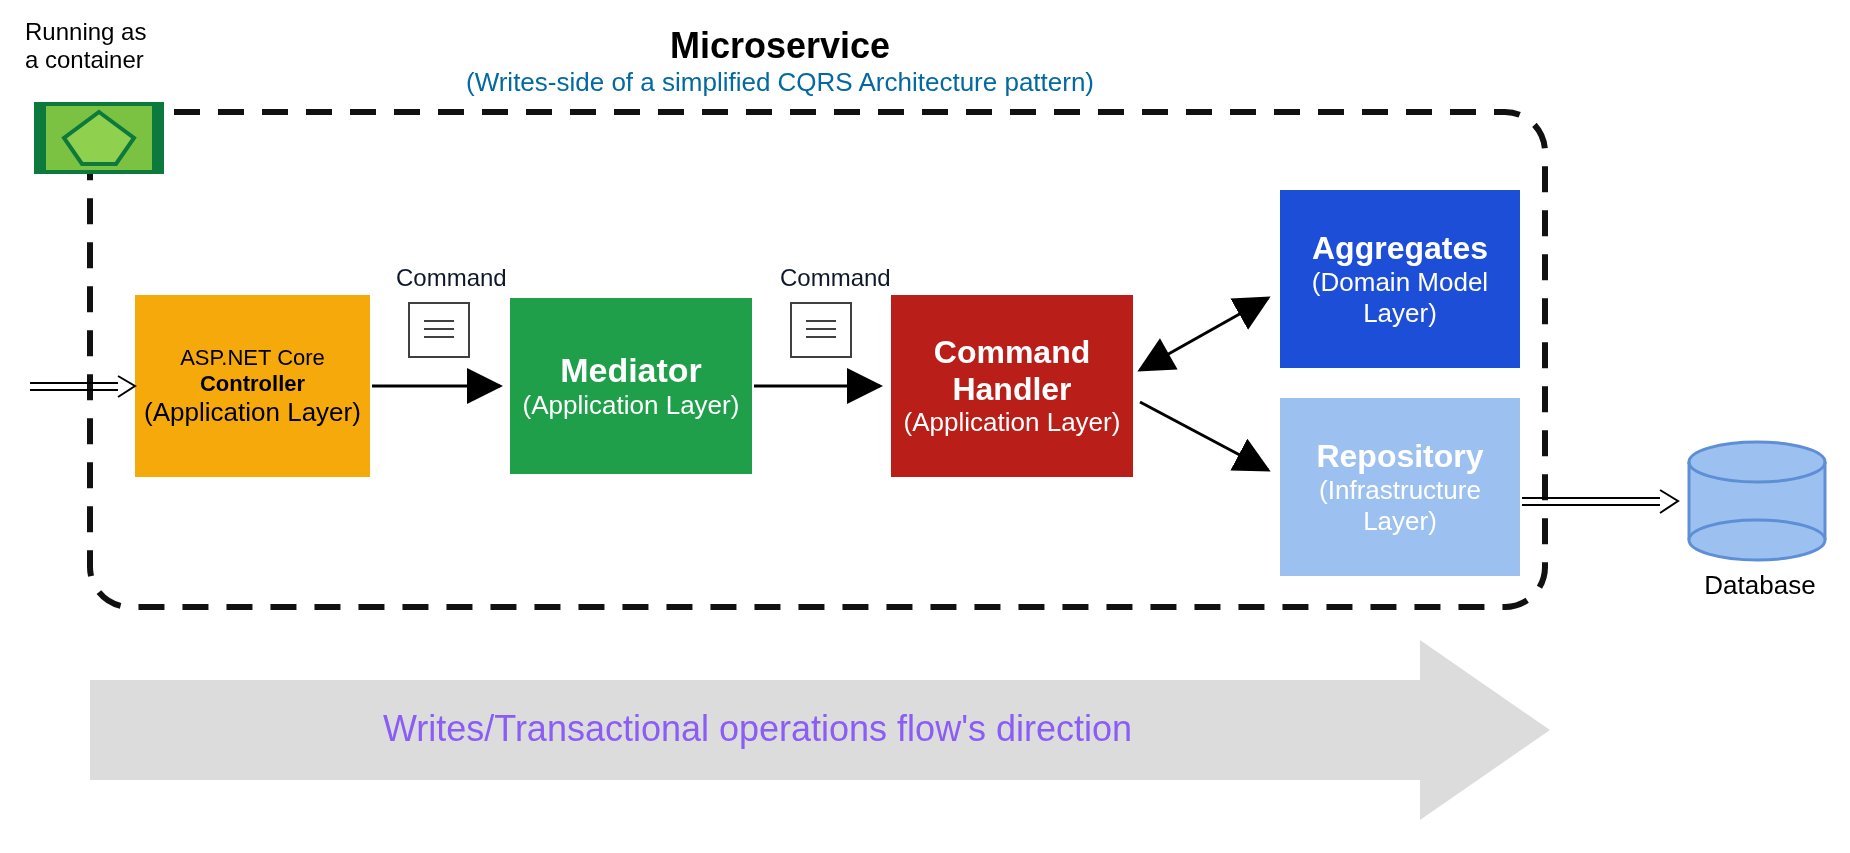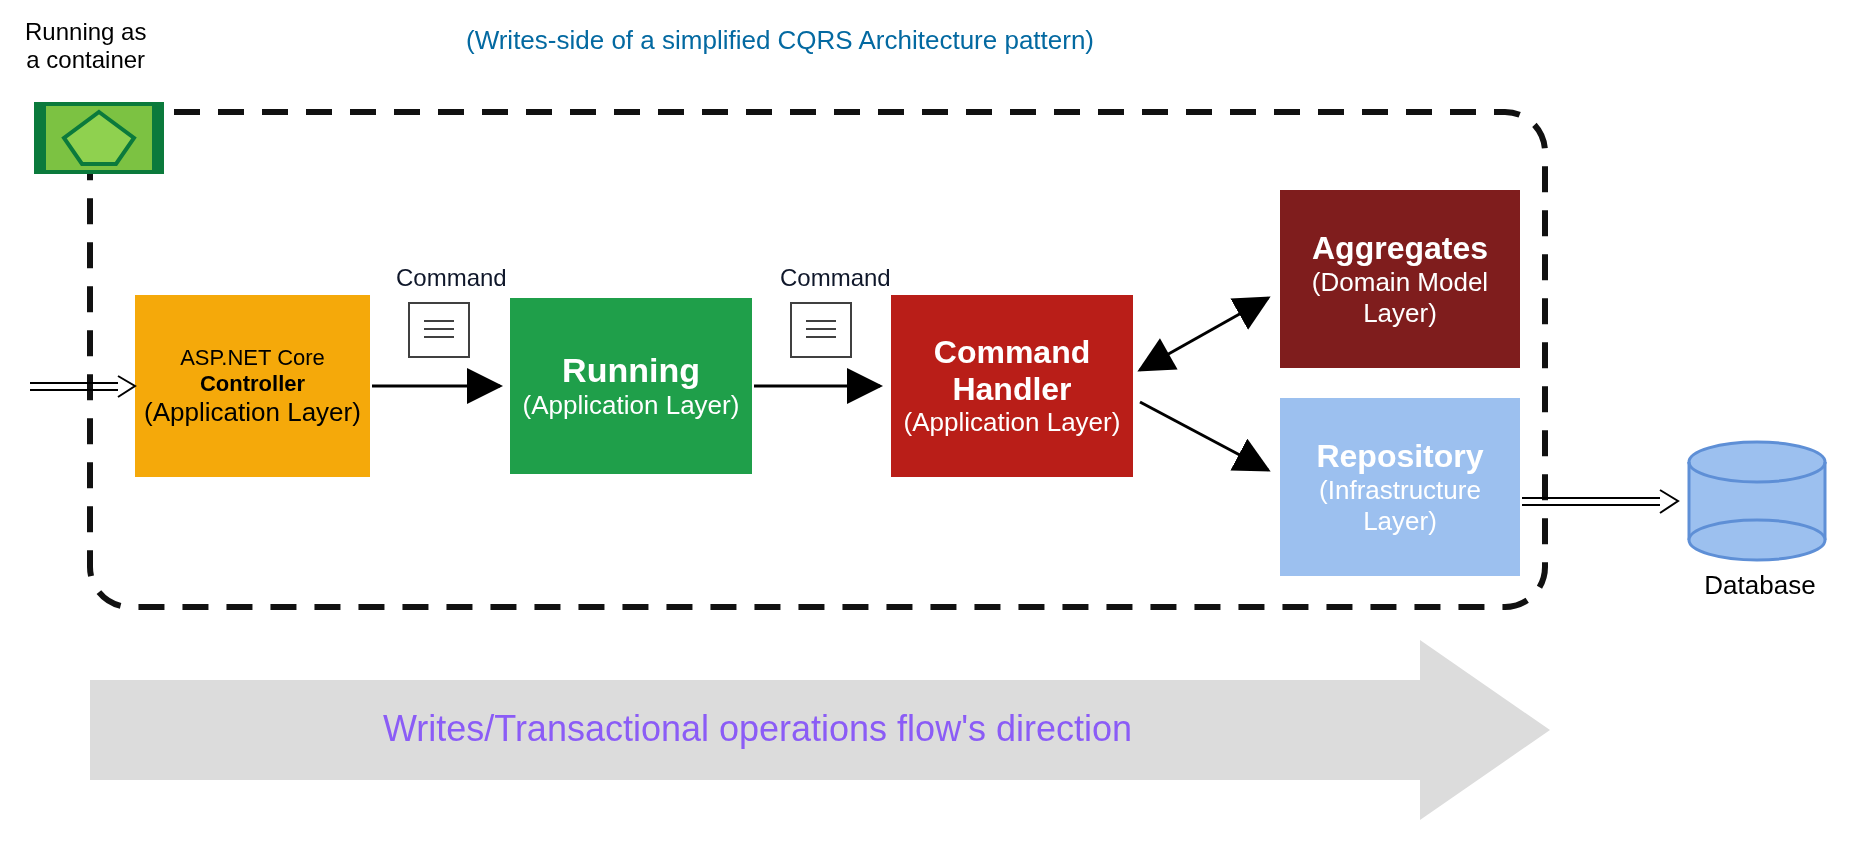--- a/index.html
+++ b/index.html
@@ -6,43 +6,44 @@
   .canvas{position:relative;width:1850px;height:853px;}
   .abs{position:absolute;}
   .box{display:flex;flex-direction:column;justify-content:center;align-items:center;text-align:center;color:#fff;padding:8px;box-sizing:border-box;}
   .box .title{font-weight:700;}
   .box .sub{font-weight:400;}
   .controller{background:#f5a90a;color:#000;}
   .controller .title{font-weight:400;}
   .controller .titleStrong{font-weight:700;}
   .mediator{background:#1f9f4a;}
   .handler{background:#b91e18;}
-  .aggregates{background:#7f1d1d;}
+  .aggregates{background:#1d4ed8;}
   .repository{background:#9cc0ef;}
   .small-note{font-size:24px;color:#000;text-align:left;line-height:1.15;}
   .header-title{font-weight:700;font-size:36px;color:#000;text-align:center;}
   .header-sub{font-size:26px;color:#0369a1;text-align:center;}
   .cmd-label{font-size:24px;color:#0f172a;}
   .doc-icon{border:2px solid #404040;background:#fff;box-sizing:border-box;padding:10px 10px;}
   .doc-icon .ln{height:2px;background:#404040;margin:6px 4px;}
   .flow-bar{background:#dcdcdc;}
   .flow-text{font-size:36px;color:#8b5cf6;}
   .db-label{font-size:26px;color:#000;text-align:center;}
   svg.arrow{position:absolute;overflow:visible;}
 </style>
 </head>
 <body>
 
 <div class="canvas">
 
   <div class="abs" style="left:0;top:25px;width:1560px;text-align:center;">
+    <div class="header-title">Microservice</div>
     <div class="header-sub">(Writes-side of a simplified CQRS Architecture pattern)</div>
   </div>
 
-  <div class="abs small-note" style="left:25px;top:18px;white-space:pre;text-align:center;">Running as
+  <div class="abs small-note" style="left:25px;top:18px;white-space:pre;">Running as
 a container</div>
 
   <svg class="abs" style="left:0;top:0;" width="1560" height="620">
     <rect x="90" y="112" rx="40" ry="40" width="1455" height="495" fill="none" stroke="#111" stroke-width="6" stroke-dasharray="26 18"></rect>
   </svg>
 
   <svg class="abs" style="left:34px;top:102px;" width="130" height="72">
     <rect x="2" y="2" width="126" height="68" fill="#7cc242" stroke="#0b7a3c" stroke-width="4"></rect>
     <rect x="2" y="2" width="10" height="68" fill="#0b7a3c"></rect>
     <rect x="118" y="2" width="10" height="68" fill="#0b7a3c"></rect>
@@ -51,21 +52,21 @@
 
   <div class="abs box controller" style="left:135px;top:295px;width:235px;height:182px;">
     <div style="font-size:22px;">
       <span class="title">ASP.NET Core</span><br>
       <span class="titleStrong">Controller</span>
     </div>
     <div class="sub" style="font-size:26px;">(Application Layer)</div>
   </div>
 
   <div class="abs box mediator" style="left:510px;top:298px;width:242px;height:176px;">
-    <div class="title" style="font-size:34px;">Running</div>
+    <div class="title" style="font-size:34px;">Mediator</div>
     <div class="sub" style="font-size:26px;">(Application Layer)</div>
   </div>
 
   <div class="abs box handler" style="left:891px;top:295px;width:242px;height:182px;align-items:center;">
     <div class="title" style="font-size:32px;line-height:1.15;">Command Handler</div>
     <div class="sub" style="font-size:26px;">(Application Layer)</div>
   </div>
 
   <div class="abs box aggregates" style="left:1280px;top:190px;width:240px;height:178px;">
     <div class="title" style="font-size:32px;">Aggregates</div>

